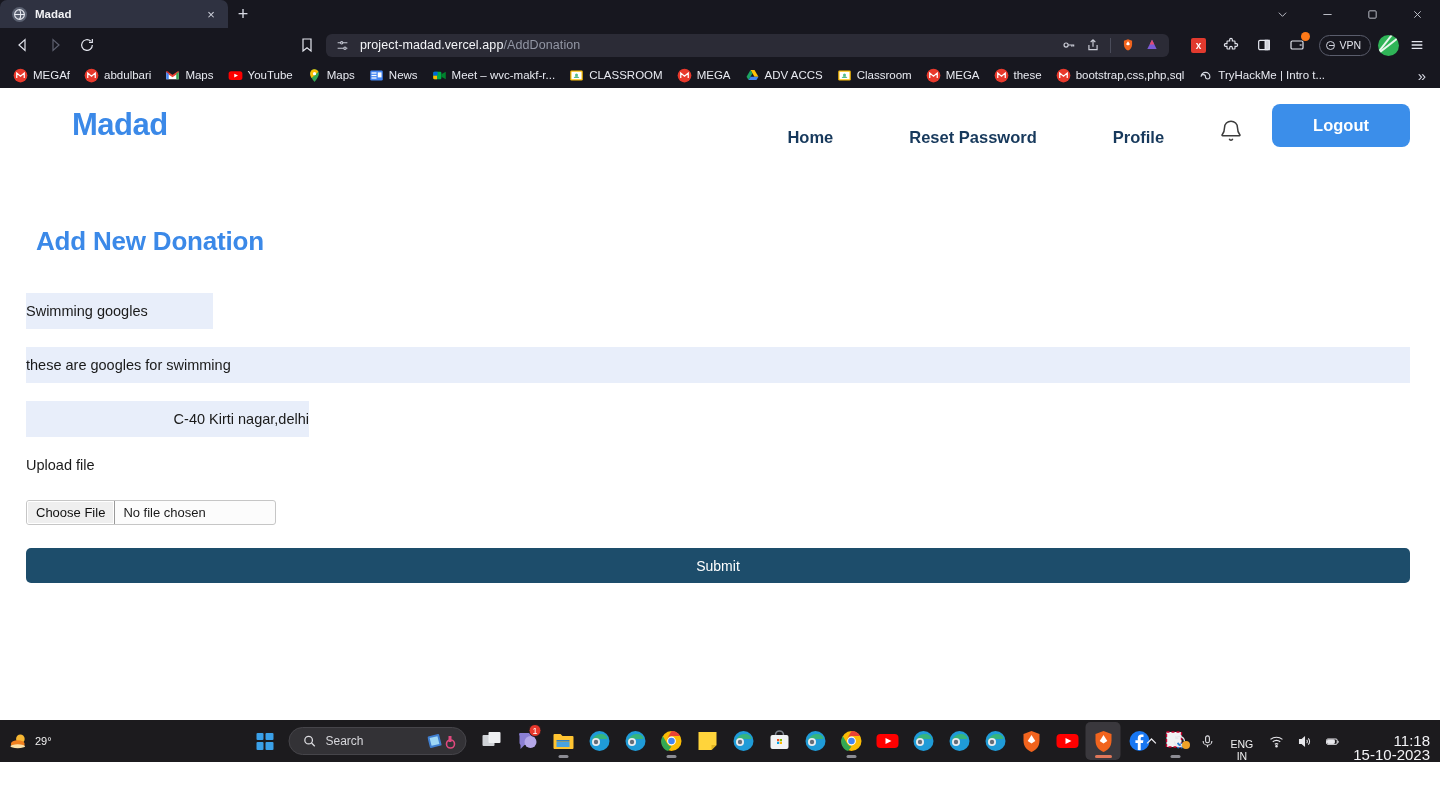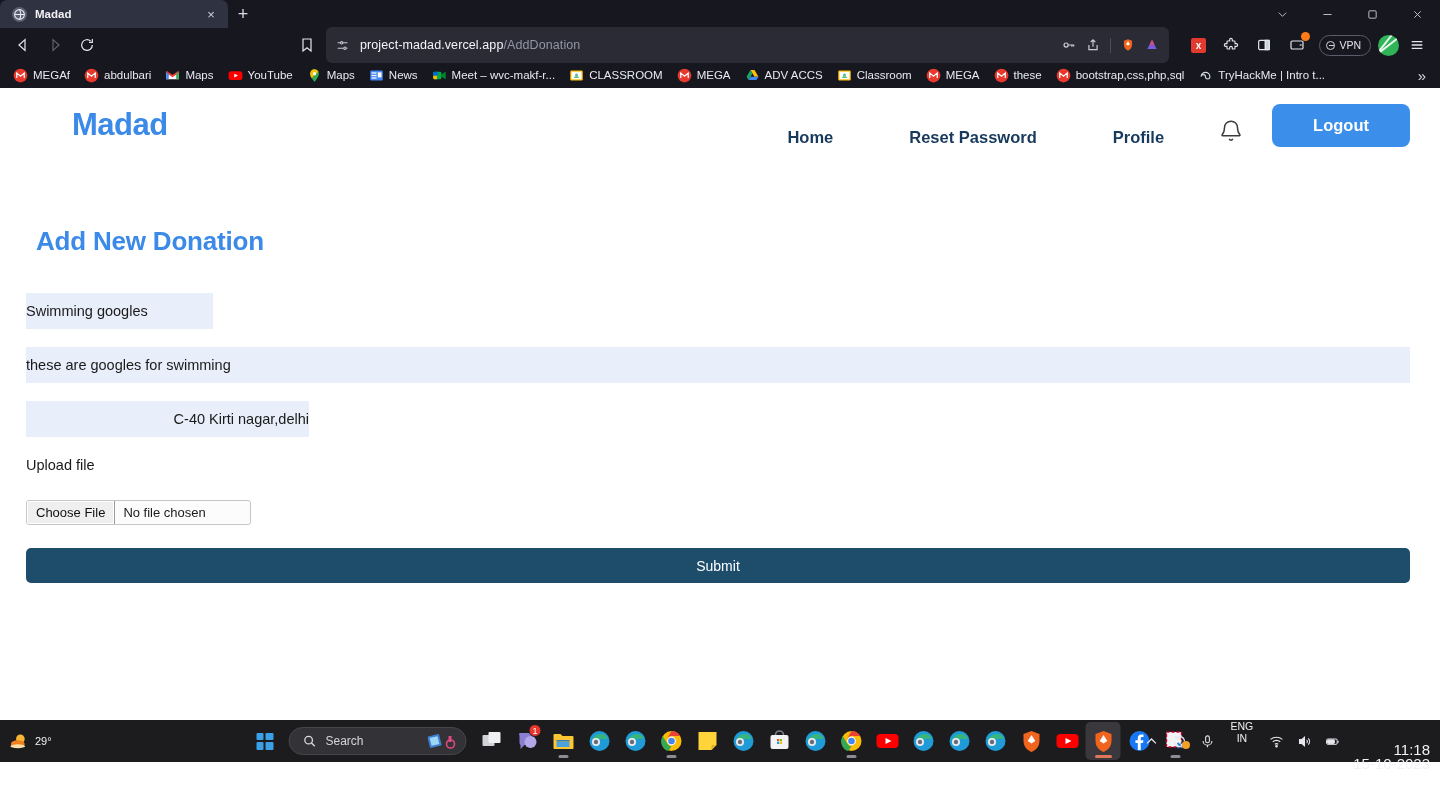--- a/index.html
+++ b/index.html
@@ -59,21 +59,21 @@
   }
   .tb-btn {
     width: 30px; height: 28px; display: flex;
     align-items: center; justify-content: center;
     color: #e4e6ee; border-radius: 4px; flex: none;
   }
   .tb-btn svg { width: 16px; height: 16px; }
   .tb-btn.disabled { color: #5e6170; }
 
   .omnibox {
-    flex: 1; height: 36px; margin: 0 6px 0 2px;
+    flex: 1; height: 23px; margin: 0 6px 0 2px;
     background: #2b2b36; border-radius: 6px;
     display: flex; align-items: center; padding: 0 6px 0 10px;
   }
   .omni-lock { width: 16px; color: #c6c9d4; margin-right: 8px; flex:none;
                display:flex; align-items:center; }
   .omni-lock svg { width: 13px; height: 13px; }
   .omni-url { flex: 1; font-size: 12.5px; color: #f4f5f8; white-space: nowrap;
               overflow: hidden; letter-spacing: .1px; }
   .omni-url .path { color: #9296a4; }
   .omni-actions { display: flex; align-items: center; gap: 2px; }
@@ -172,21 +172,21 @@
   .f-desc  { width:1384px; margin-bottom:18px; }
   .f-addr  { width:283px; margin-bottom:0;text-align:right; }
 
   .upload-label {
     font-size:14.5px; color:#1a1a1a; margin: 20px 0 0 0;
   }
   .filerow { margin-top: 27px; display:flex; }
   .filebox {
     display:flex; align-items:stretch; height:25px;
     border:1px solid #c6c6c6; border-radius:3px;
-    background:#fcfcfc; overflow:hidden; width:225px;
+    background:#fcfcfc; overflow:hidden; width:250px;
   }
   .choose {
     background:#efefef; border-right:1px solid #9a9a9a;
     font-size:13px; color:#111; padding: 0 9px;
     display:flex; align-items:center; border-radius:2px 0 0 2px;
     box-shadow: inset 0 0 0 1px #fff;
   }
   .nofile {
     font-size:13px; color:#1a1a1a; padding: 0 8px;
     display:flex; align-items:center;
@@ -237,21 +237,21 @@
   }
   .task.active .under { width:17px; background:#e0775a; }
   .ic { width:24px; height:24px; display:block; }
   .task-badge {
     position:absolute; top:2px; right:3px; min-width:13px; height:13px;
     border-radius:7px; background:#e8372c; color:#fff; font-size:9px;
     display:flex; align-items:center; justify-content:center; padding:0 3px;
     border:1.5px solid #1c1b1e;
   }
   .tray {
-    margin-left:auto; display:flex; align-items:flex-start; gap:0;
+    margin-left:auto; display:flex; align-items:flex-end; gap:0;
     padding-right:10px; height:42px;
   }
   .tray-ic { width:28px; height:42px; display:flex; align-items:center;
              justify-content:center; color:#e8e8ec; position:relative; }
   .tray-ic svg { width:15px; height:15px; }
   .lang { color:#f0f0f0; font-size:10.5px; line-height:12px; text-align:center;
           padding: 0 9px; }
   .clock { color:#f2f2f5; font-size:15px; line-height:14px; text-align:right;
            padding-left:7px;margin-top:23px; }
   .sync-dot { position:absolute; right:4px; bottom:13px; width:8px; height:8px;

